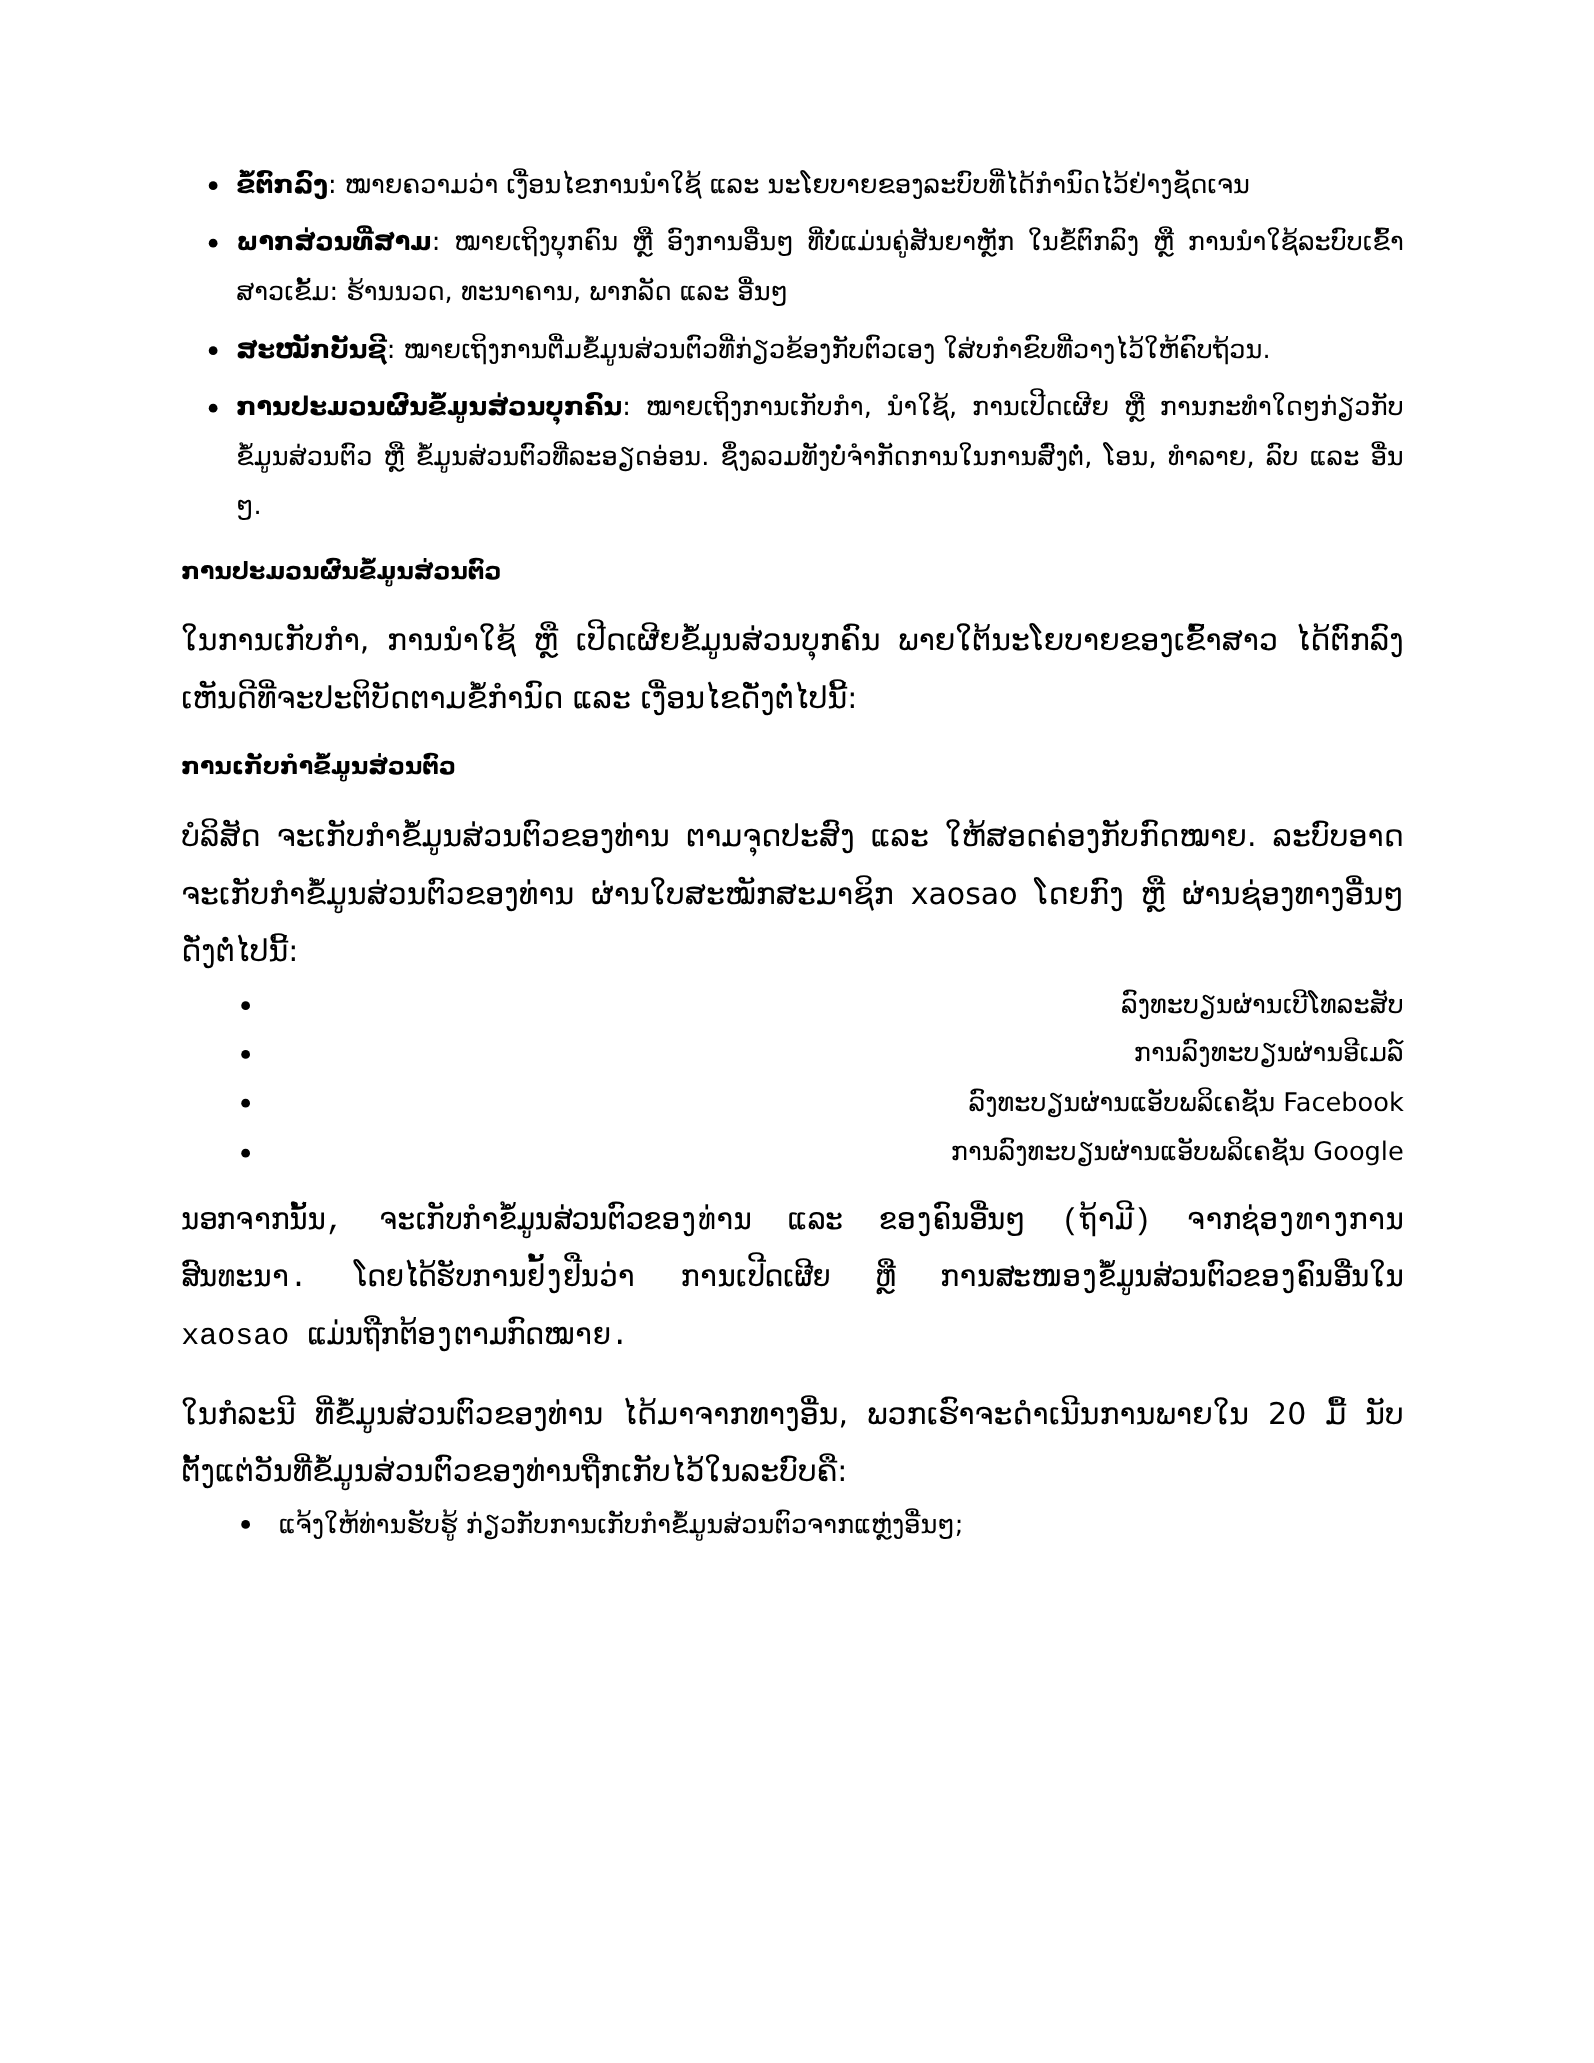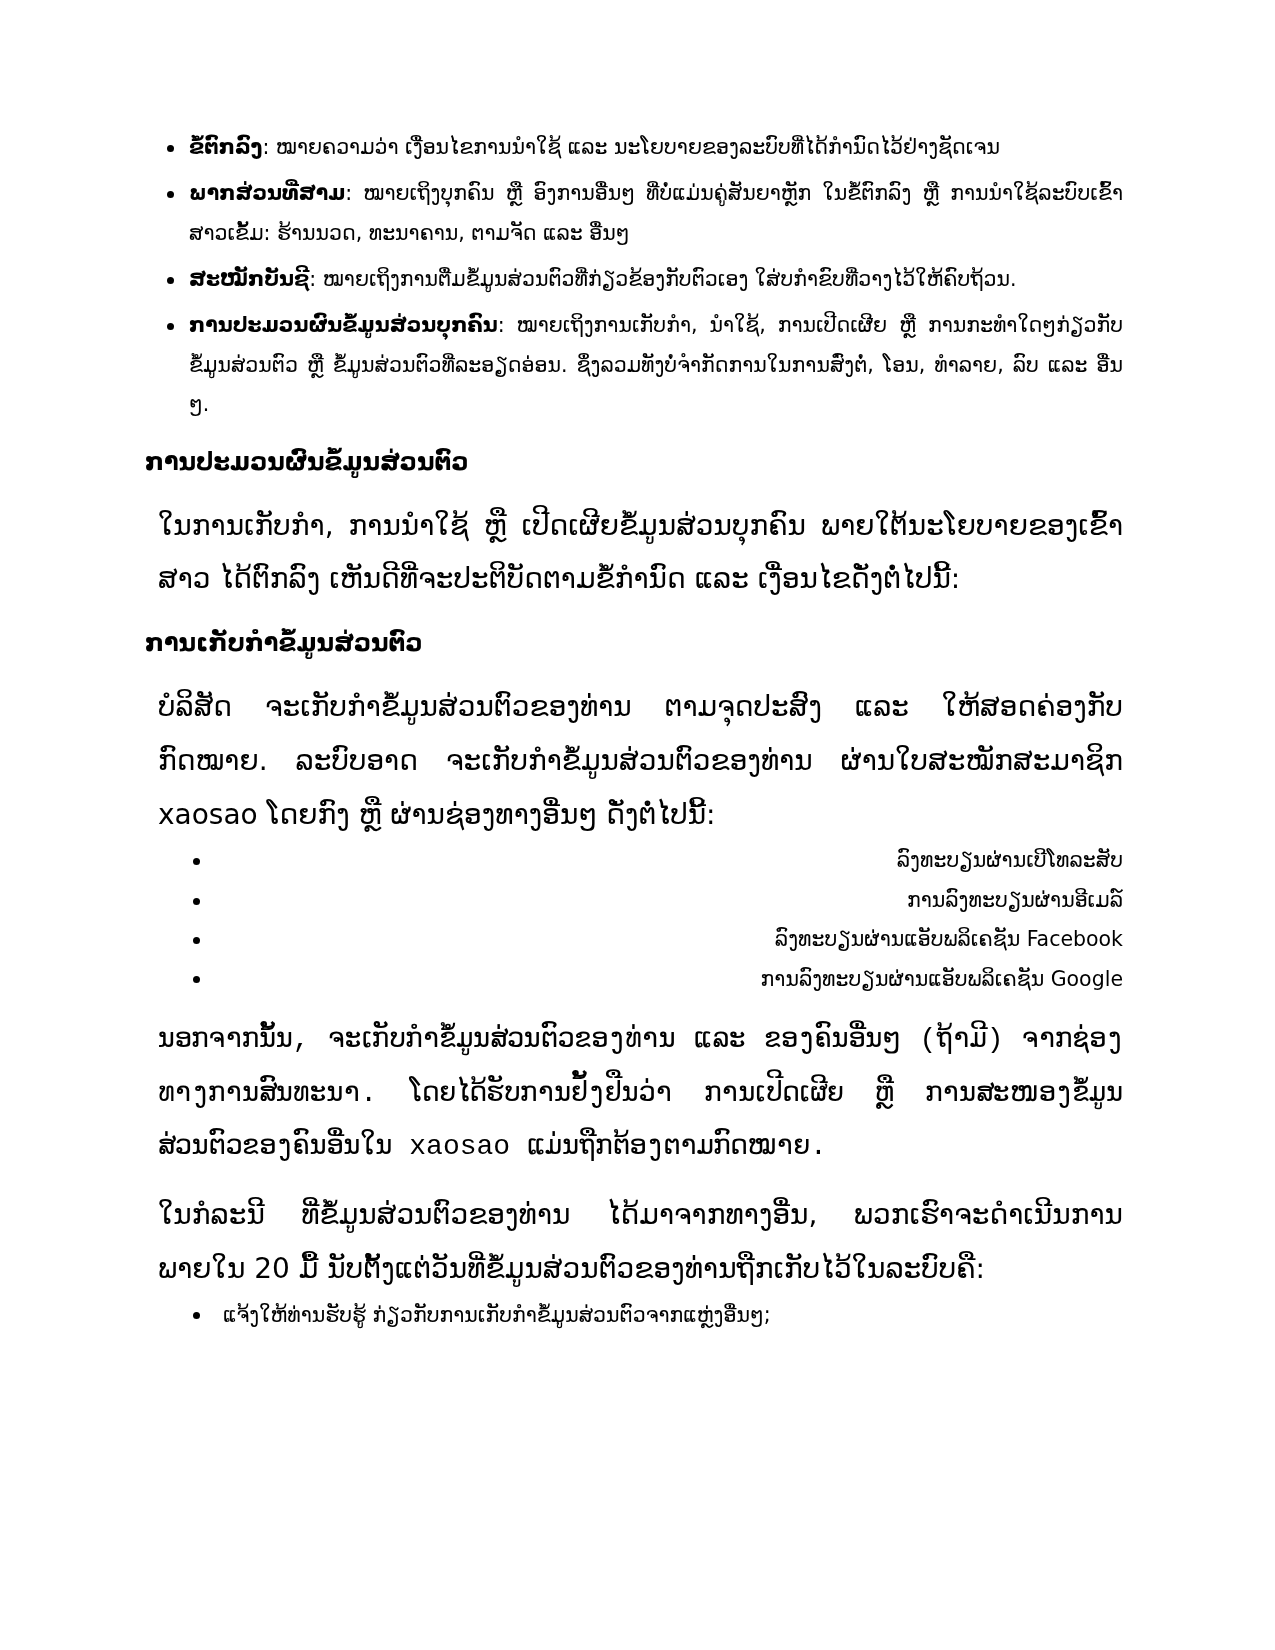--- a/index.html
+++ b/index.html
@@ -62,52 +62,52 @@
   ul.bullets.tight > li {
     margin-bottom: 0px;
     text-align: right;
   }
   .lead {
     font-weight: bold;
   }
 
   
   h2.section-heading {
-    font-size: 24px;
+    font-size: 19px;
     font-weight: bold;
     margin: 14px 0 0 0;
     line-height: 1.92;
     letter-spacing: 0;
   }
 
   
   p.para {
-    margin: 14px 0 0 13px;
-    font-size: 28px;
+    margin: 14px 0 0 0;
+    font-size: 24px;
     line-height: 1.92;
     text-align: justify;
     text-justify: inter-word;
   }
   .flow-after-list {
     margin-top: 0;
     font-family: Liberation Mono, monospace;
   }
 </style>
 </head>
 <body>
 
 <div class="page">
   <div class="doc-body">
 
     <ul class="bullets">
       <li>
         <span class="lead">ຂໍ້ຕົກລົງ</span><span>:</span><span> ໝາຍຄວາມວ່າ ເງື່ອນໄຂການນຳໃຊ້ ແລະ ນະໂຍບາຍຂອງລະບົບທີ່ໄດ້ກຳນົດໄວ້ຢ່າງຊັດເຈນ</span>
       </li>
       <li>
-        <span class="lead">ພາກສ່ວນທີ່ສາມ</span><span>:</span><span> ໝາຍເຖິງບຸກຄົນ ຫຼື ອົງການອື່ນໆ ທີ່ບໍ່ແມ່ນຄູ່ສັນຍາຫຼັກ ໃນຂໍ້ຕົກລົງ ຫຼື ການນຳໃຊ້ລະບົບເຂົ້າສາວເຂັ້ມ: ຮ້ານນວດ, ທະນາຄານ, ຕາມຈັດ ແລະ ອື່ນໆ</span>
+        <span class="lead">ພາກສ່ວນທີ່ສາມ</span><span>:</span><span> ໝາຍເຖິງບຸກຄົນ ຫຼື ອົງການອື່ນໆ ທີ່ບໍ່ແມ່ນຄູ່ສັນຍາຫຼັກ ໃນຂໍ້ຕົກລົງ ຫຼື ການນຳໃຊ້ລະບົບເຂົ້າສາວເຂັ້ມ: ຮ້ານນວດ, ທະນາຄານ, ພາກລັດ ແລະ ອື່ນໆ</span>
       </li>
       <li>
         <span class="lead">ສະໝັກບັນຊີ</span><span>:</span><span> ໝາຍເຖິງການຕື່ມຂໍ້ມູນສ່ວນຕົວທີ່ກ່ຽວຂ້ອງກັບຕົວເອງ ໃສ່ບກຳຂົບທີ່ວາງໄວ້ໃຫ້ຄົບຖ້ວນ.</span>
       </li>
       <li>
         <span class="lead">ການປະມວນຜົນຂໍ້ມູນສ່ວນບຸກຄົນ</span><span>:</span><span> ໝາຍເຖິງການເກັບກຳ, ນຳໃຊ້, ການເປີດເຜີຍ ຫຼື ການກະທຳໃດໆກ່ຽວກັບຂໍ້ມູນສ່ວນຕົວ ຫຼື ຂໍ້ມູນສ່ວນຕົວທີ່ລະອຽດອ່ອນ. ຊຶ່ງລວມທັງບໍ່ຈຳກັດການໃນການສົ່ງຕໍ່, ໂອນ, ທຳລາຍ, ລົບ ແລະ ອື່ນໆ.</span>
       </li>
     </ul>
 
     <h2 class="section-heading">ການປະມວນຜົນຂໍ້ມູນສ່ວນຕົວ</h2>

